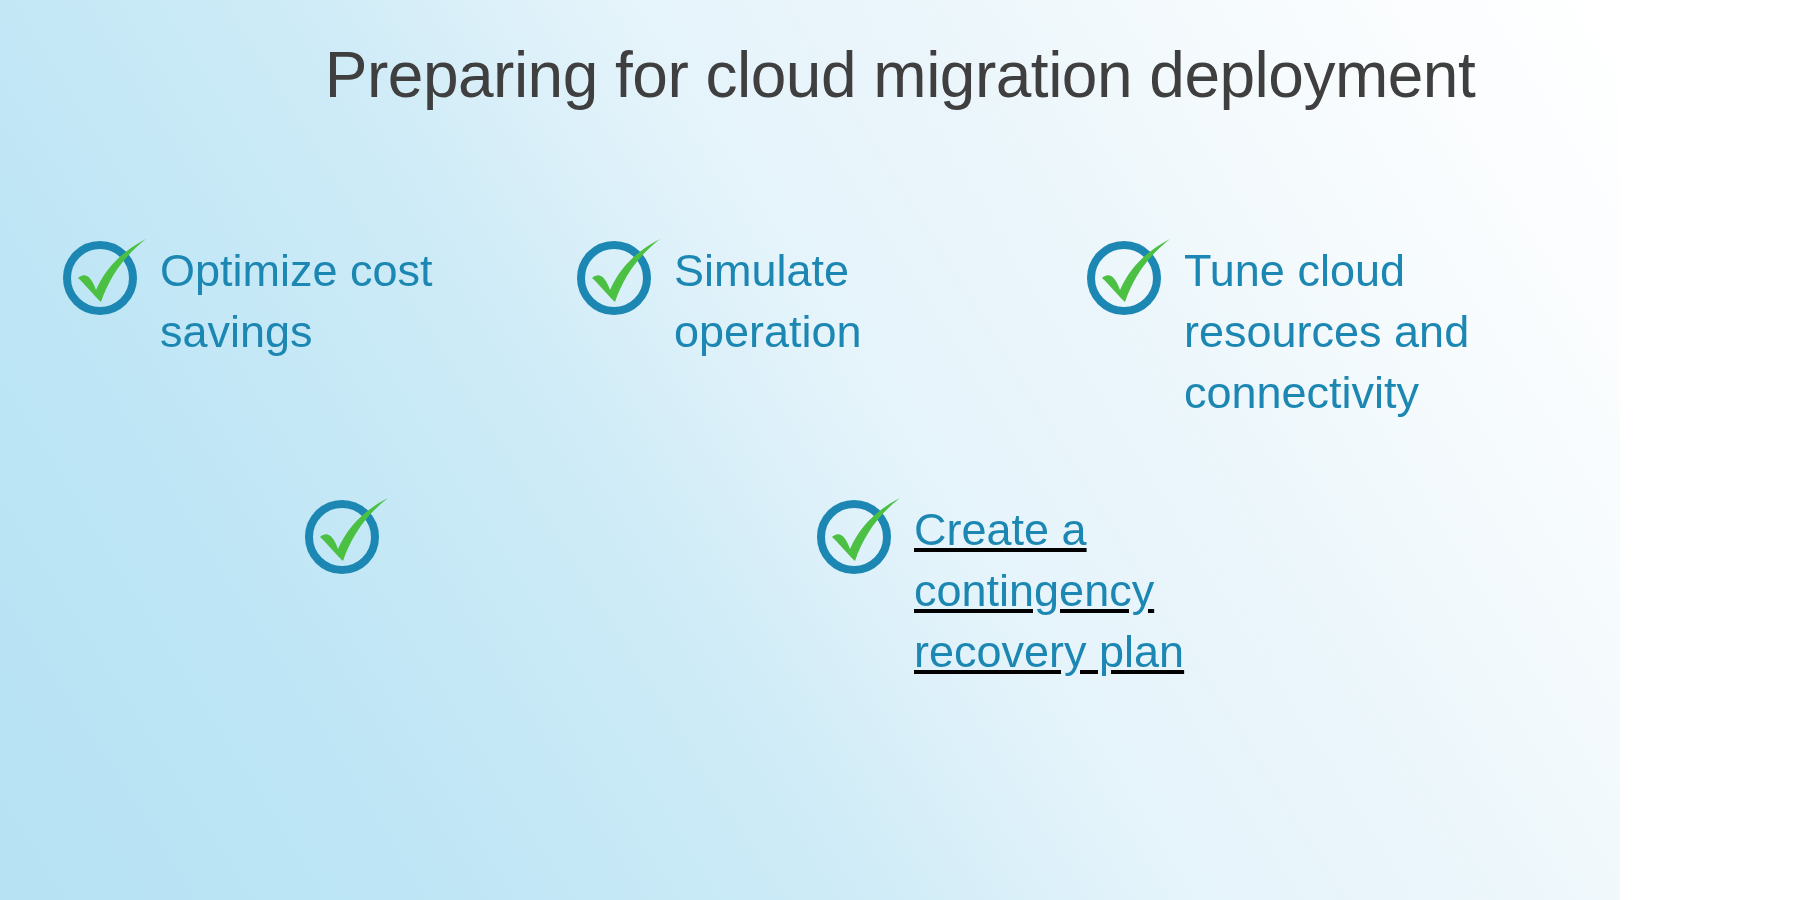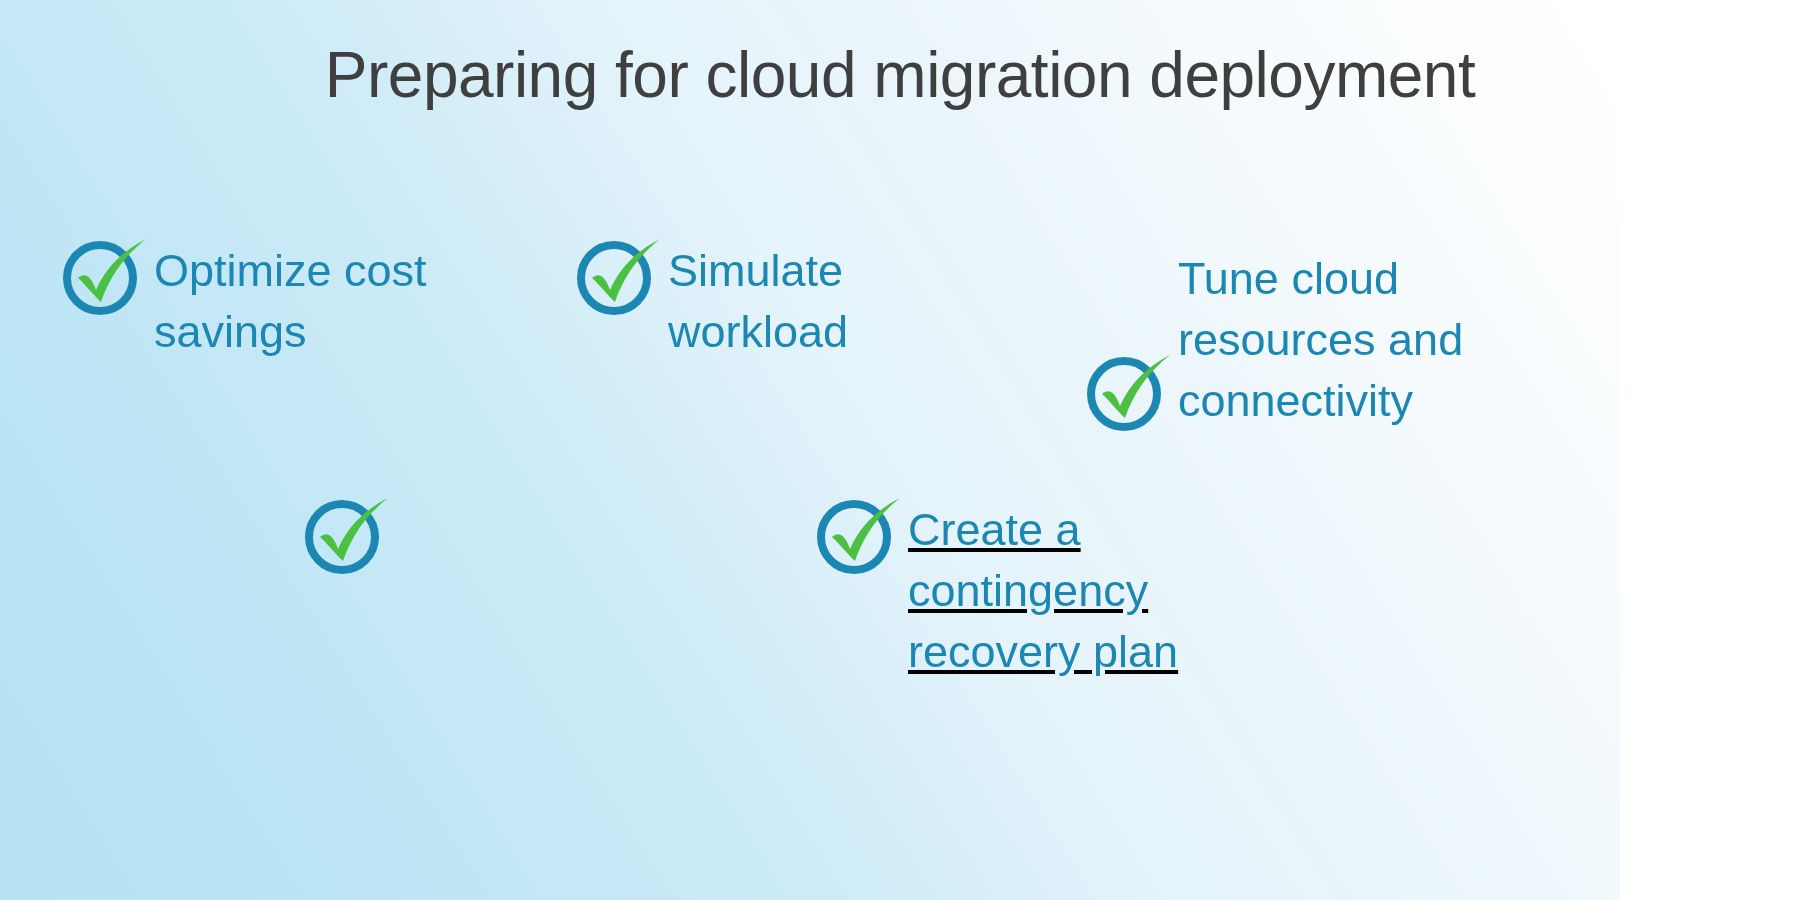--- a/index.html
+++ b/index.html
@@ -49,40 +49,41 @@
     font-weight: 400;
     letter-spacing: -0.5px;
     color: #3f3f3f;
     white-space: nowrap;
   }
 
   .item {
     position: absolute;
     display: flex;
     align-items: flex-start;
+    gap: 6px;
   }
   .check-icon {
     flex: 0 0 auto;
     width: 96px;
     height: 82px;
     margin-top: 6px;
     display: block;
   }
   .item-label {
     font-size: 45px;
     line-height: 1.36;
     color: #1c87b2;
     font-weight: 400;
     padding-top: 12px;
   }
 
   
   #item-1 { left: 58px;  top: 228px; width: 430px; }
   #item-2 { left: 572px; top: 228px; width: 380px; }
-  #item-3 { left: 1082px; top: 236px; width: 430px; align-items: flex-end; }
+  #item-3 { left: 1082px; top: 228px; width: 430px; }
   #item-4 { left: 300px; top: 487px; width: 400px; }
   #item-5 { left: 812px; top: 487px; width: 420px; text-decoration: underline; }
 </style>
 </head>
 <body>
 
 <div id="slide">
   <div id="sheen"></div>
 
   <div id="title">Preparing for cloud migration deployment</div>
@@ -93,21 +94,21 @@
       <path d="M20 44 C27 38 33 42 38 56 C48 33 66 16 88 5 C66 22 51 44 43 68 C36 62 27 50 20 44 Z" fill="#4cc043"></path>
     </svg>
     <div class="item-label">Optimize cost savings</div>
   </div>
 
   <div class="item" id="item-2">
     <svg class="check-icon" viewBox="0 0 96 82">
       <circle cx="42" cy="44" r="33" fill="none" stroke="#1c87b2" stroke-width="8"></circle>
       <path d="M20 44 C27 38 33 42 38 56 C48 33 66 16 88 5 C66 22 51 44 43 68 C36 62 27 50 20 44 Z" fill="#4cc043"></path>
     </svg>
-    <div class="item-label">Simulate workload</div>
+    <div class="item-label">Simulate operation</div>
   </div>
 
   <div class="item" id="item-3">
     <svg class="check-icon" viewBox="0 0 96 82">
       <circle cx="42" cy="44" r="33" fill="none" stroke="#1c87b2" stroke-width="8"></circle>
       <path d="M20 44 C27 38 33 42 38 56 C48 33 66 16 88 5 C66 22 51 44 43 68 C36 62 27 50 20 44 Z" fill="#4cc043"></path>
     </svg>
     <div class="item-label">Tune cloud resources and connectivity</div>
   </div>
 

